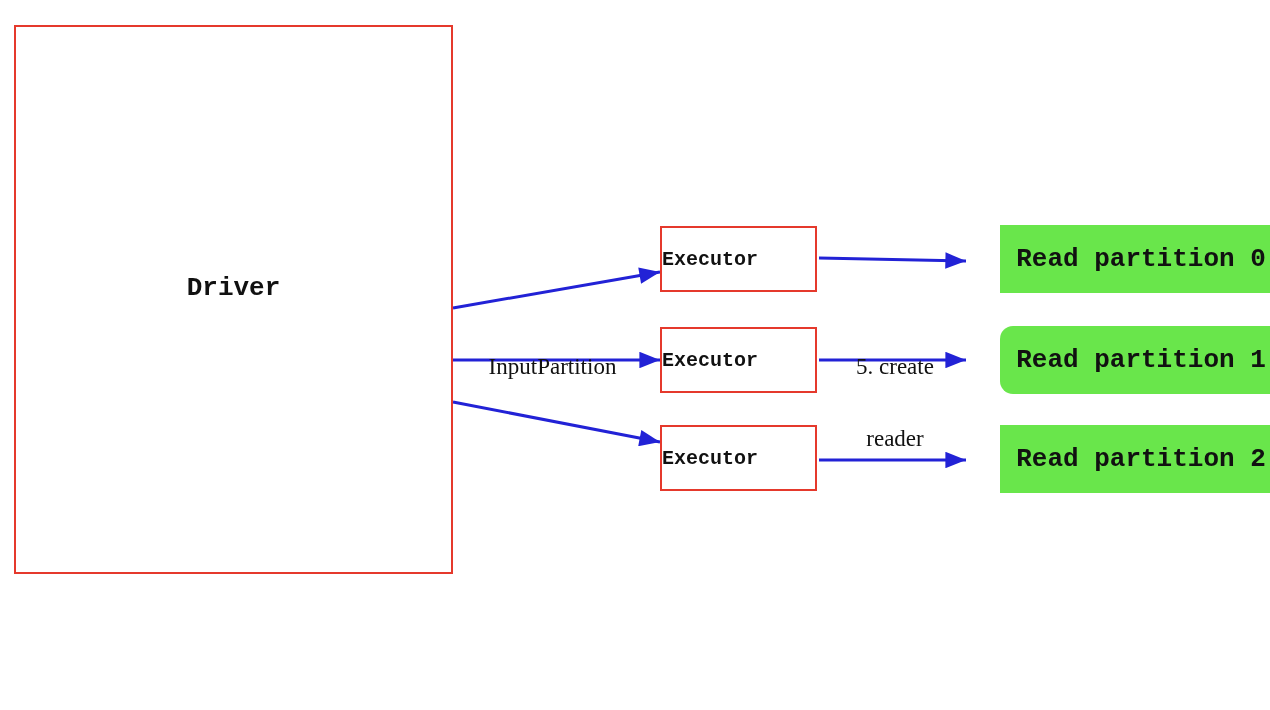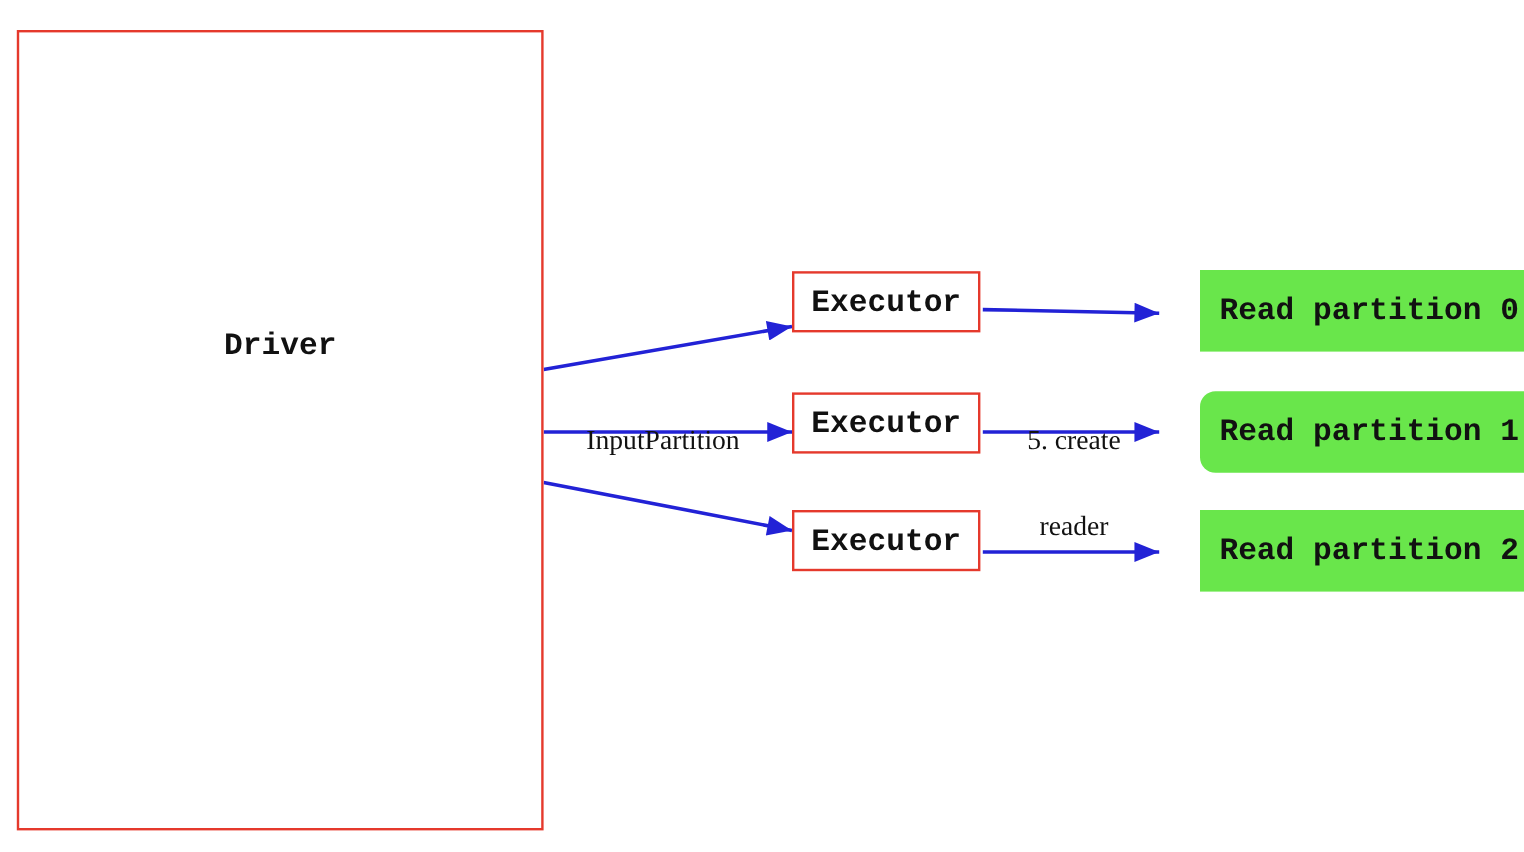--- a/index.html
+++ b/index.html
@@ -27,21 +27,21 @@
   .arrow-layer line {
     stroke: var(--blue);
     stroke-width: 3;
   }
   .ah-path { fill: var(--blue); }
 
   .box { position: absolute; box-sizing: border-box; }
 
   .driver-box {
     left: 14px; top: 25px;
-    width: 439px; height: 667px;
+    width: 439px; height: 549px;
     border: 2px solid var(--red);
     background: var(--bg);
   }
   .driver-title {
     position: absolute;
     left: 0; top: 248px;           
     width: 100%;
     text-align: center;
     font-size: 26px;
     font-weight: 700;
@@ -52,27 +52,26 @@
     position: absolute;
     left: 16px; top: 338px;        
     font-size: 26px;
     font-weight: 700;
     line-height: 26px;
     white-space: pre;
   }
 
   .executor-box {
     left: 660px;
-    width: 157px; height: 51px;
+    width: 157px; height: 66px;
     border: 2px solid var(--red);
     background: var(--bg);
     display: flex;
     align-items: center;
-    justify-content: center;
-    font-size: 26px;
+    font-size: 20px;
     font-weight: 700;
     white-space: pre;
   }
   .exec-0 { top: 226px; }
   .exec-1 { top: 327px; }
   .exec-2 { top: 425px; }
 
   .partition-box {
     left: 1000px;
     width: 282px; height: 68px;

